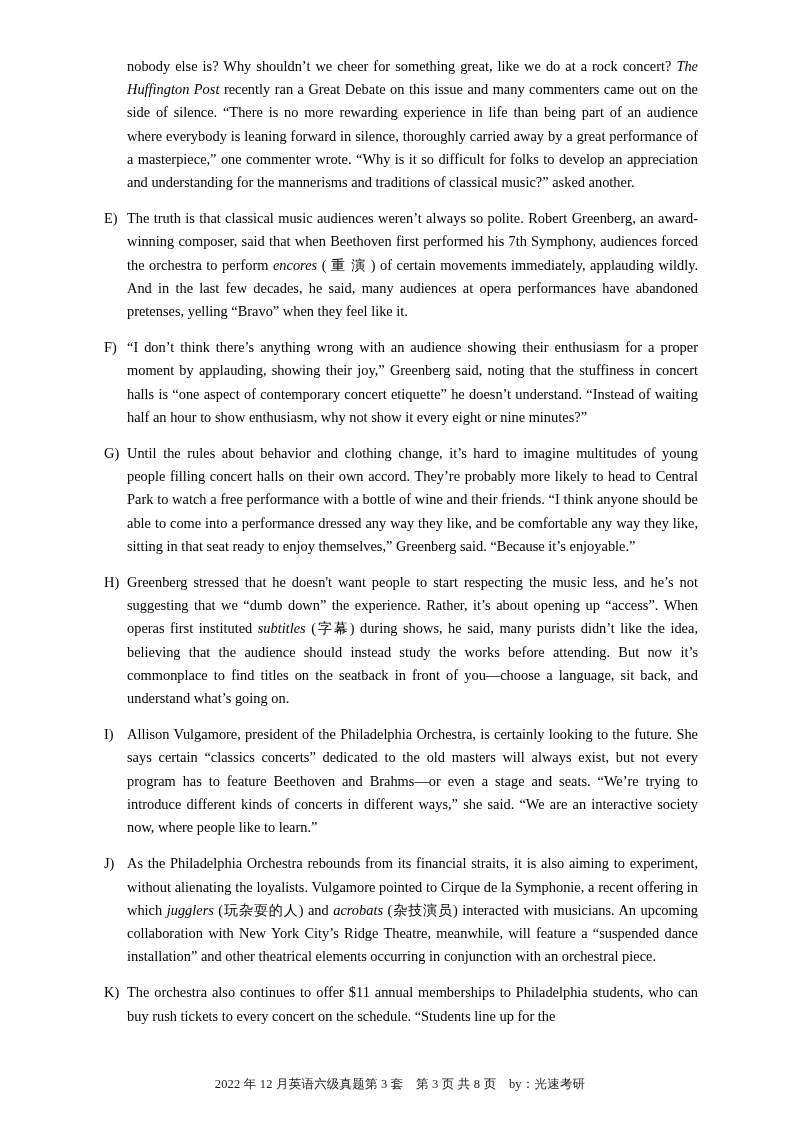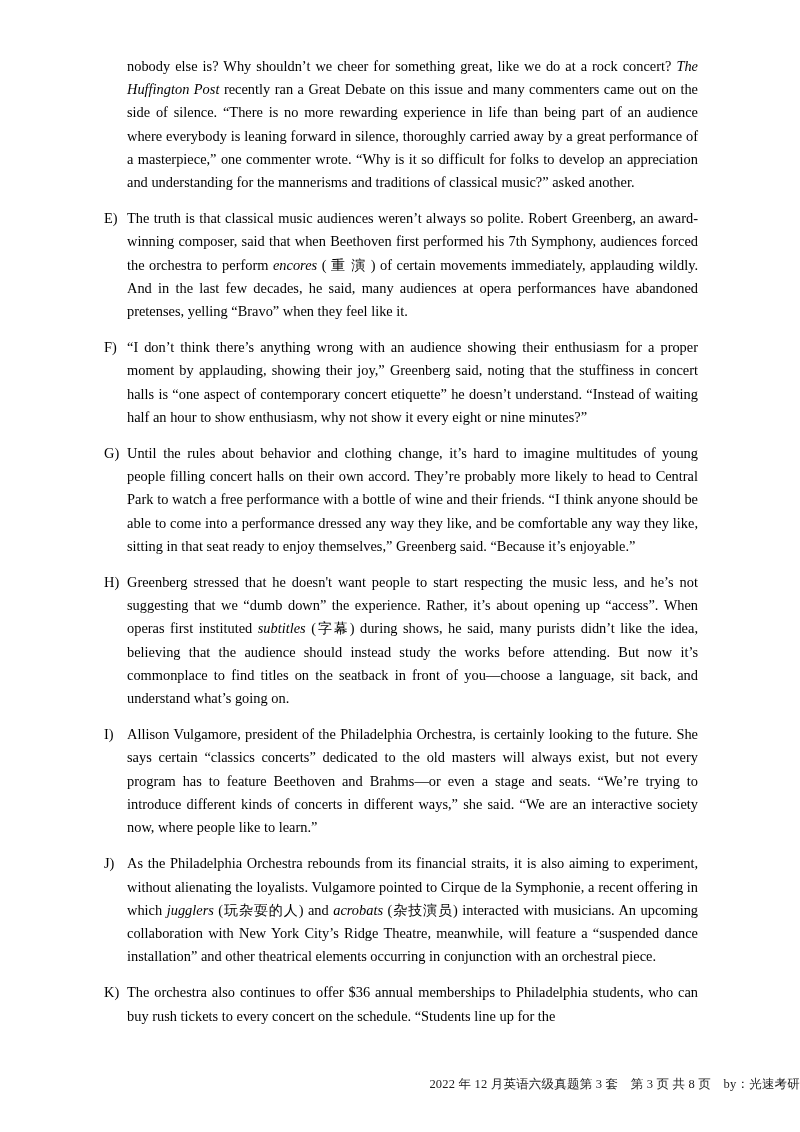--- a/index.html
+++ b/index.html
@@ -67,21 +67,21 @@
     font-family: "DejaVu Sans", "Liberation Sans", sans-serif;
     font-size: 14px;
   }
 
   
   .footer {
     position: absolute;
     left: 0;
     top: 1076px;
     width: 800px;
-    text-align: right;
+    text-align: center;
     font-size: 12.5px;
     line-height: 16px;
     color: #1a1a1a;
     font-family: "DejaVu Sans", "Liberation Sans", sans-serif;
     letter-spacing: 0.2px;
   }
   .footer .fserif {
     font-family: "Liberation Serif", "DejaVu Serif", serif;
   }
 </style>
@@ -113,21 +113,21 @@
       <div class="para">
         <div class="marker">I)</div>
         <div class="ptext"><span>Allison Vulgamore, president of the Philadelphia Orchestra, is certainly looking to the future. She says certain “classics concerts” dedicated to the old masters will always exist, but not every program has to feature Beethoven and Brahms—or even a stage and seats. “We’re trying to introduce different kinds of concerts in different ways,” she said. “We are an interactive society now, where people like to learn.”</span></div>
       </div>
       <div class="para">
         <div class="marker">J)</div>
         <div class="ptext"><span>As the Philadelphia Orchestra rebounds from its financial straits, it is also aiming to experiment, without alienating the loyalists. Vulgamore pointed to Cirque de la Symphonie, a recent offering in which </span><i>jugglers</i><span> (</span><span class="cn">玩杂耍的人</span><span>) and </span><i>acrobats</i><span> (</span><span class="cn">杂技演员</span><span>) interacted with musicians. An upcoming collaboration with New York City’s Ridge Theatre, meanwhile, will feature a “suspended dance installation” and other theatrical elements occurring in conjunction with an orchestral piece.</span></div>
       </div>
       <div class="para">
         <div class="marker">K)</div>
-        <div class="ptext"><span>The orchestra also continues to offer $36 annual memberships to Philadelphia students, who can buy rush tickets to every concert on the schedule. “Students line up for the</span></div>
+        <div class="ptext"><span>The orchestra also continues to offer $11 annual memberships to Philadelphia students, who can buy rush tickets to every concert on the schedule. “Students line up for the</span></div>
       </div>
     </div>
 
   <div class="footer">
     <span class="fserif">2022 年 12 月英语六级真题第 3 套</span>
     <span>&nbsp; </span>
     <span class="fserif">第 3 页 共 8 页</span>
     <span>&nbsp; </span>
     <span class="fserif">by：光速考研</span>
   </div>

